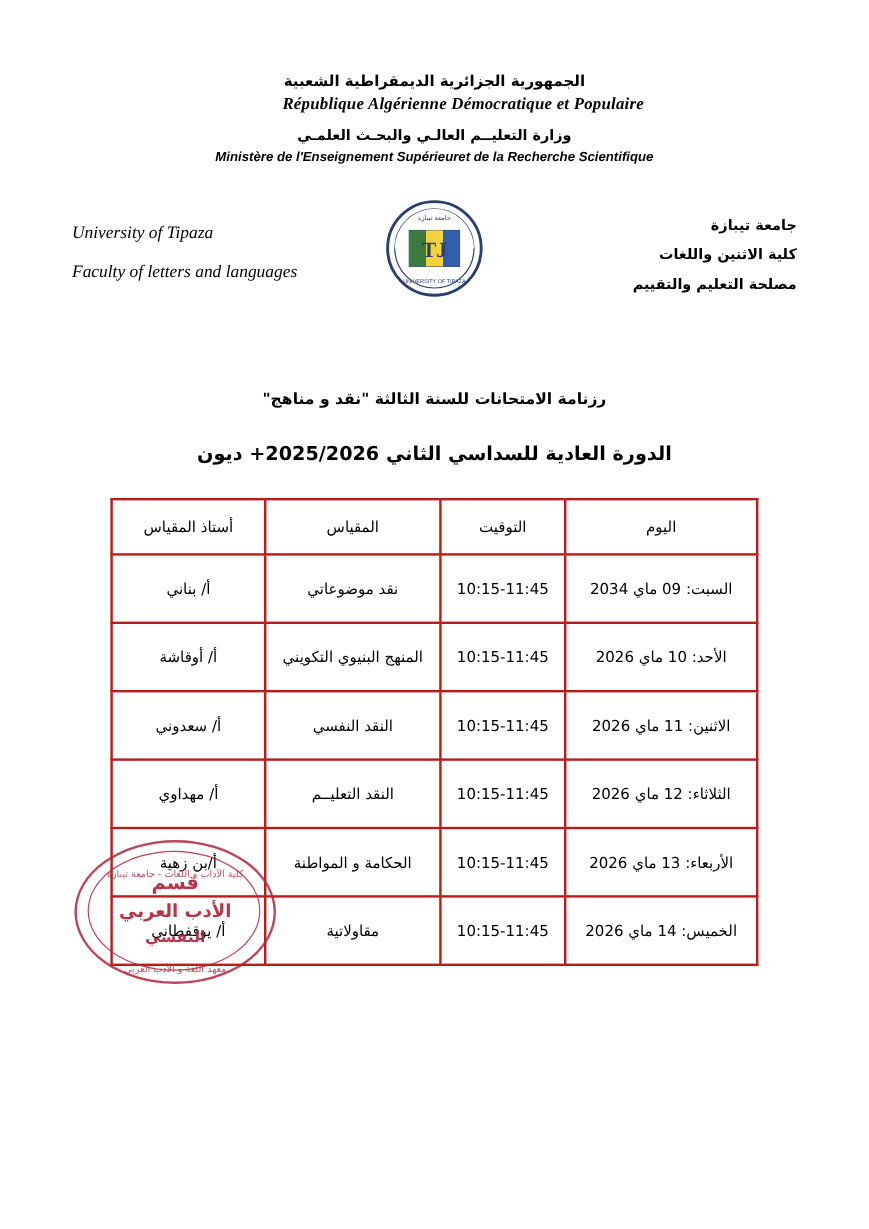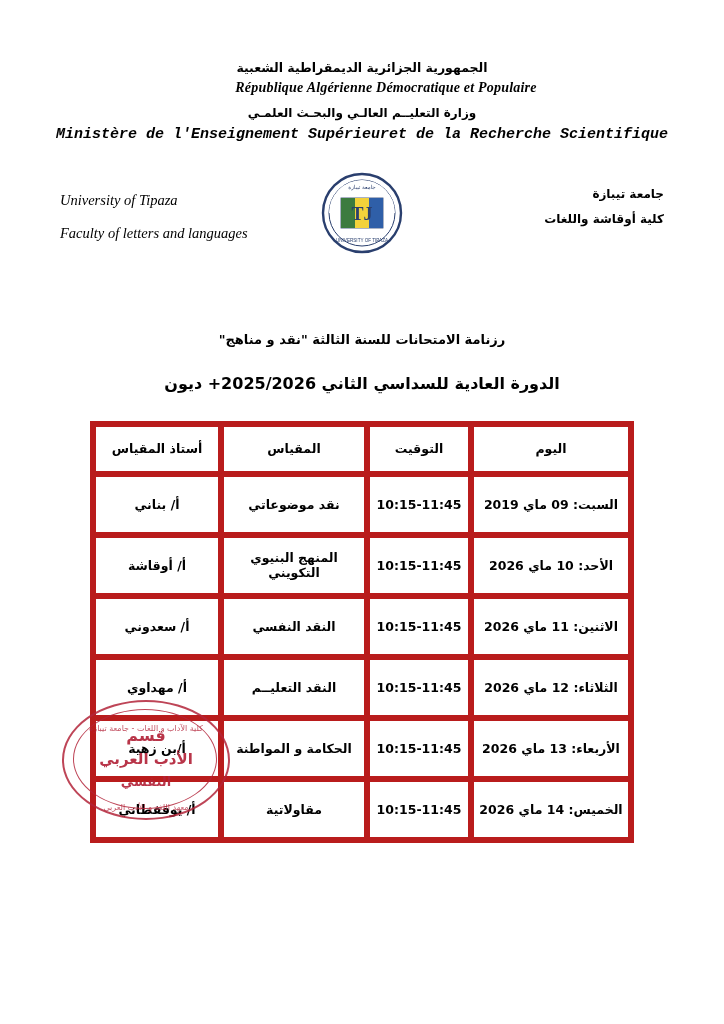--- a/index.html
+++ b/index.html
@@ -43,23 +43,23 @@
     padding-left: 48px;
   }
   .header .ar2 {
     font-family: "DejaVu Sans", sans-serif;
     font-size: 12px;
     font-weight: bold;
     direction: rtl;
     margin-top: 5px;
   }
   .header .fr2 {
-    font-family: Liberation Mono, monospace;
+    font-family: Liberation Sans, sans-serif;
     font-style: italic;
-    font-size: 15px;
+    font-size: 11px;
     font-weight: bold;
   }
 
   
   .identity {
     position: relative;
     margin-top: 26px;
     height: 96px;
   }
   .identity .left {
@@ -113,26 +113,26 @@
   }
   table.exams {
     border-collapse: collapse;
     direction: rtl;
     width: 538px;
     table-layout: fixed;
     font-family: "DejaVu Sans", sans-serif;
   }
   table.exams th,
   table.exams td {
-    border: 6px solid #b91c1c;
+    border: 2px solid #b91c1c;
     text-align: center;
     vertical-align: middle;
     height: 45px;
     font-size: 12.5px;
-    font-weight: bold;
+    font-weight: normal;
     padding: 5px 4px;
   }
   table.exams th {
     height: 34px;
     font-size: 12.5px;
   }
   col.c-day    { width: 160px; }
   col.c-time   { width: 104px; }
   col.c-subj   { width: 146px; }
   col.c-teach  { width: 128px; }
@@ -219,21 +219,22 @@
         <rect x="48" y="26" width="14" height="30" fill="#2f5fa8"></rect>
         <rect x="34" y="26" width="14" height="30" fill="#f3d23b"></rect>
         <text x="41" y="48" text-anchor="middle" font-size="18" font-weight="bold" fill="#2a3f6e" font-family="Liberation Serif, serif">TJ</text>
         <path d="M41 74 a33 33 0 0 0 31 -22" fill="none"></path>
         <text x="41" y="70" text-anchor="middle" font-size="4.6" fill="#2a3f6e" font-family="Liberation Sans, sans-serif">UNIVERSITY OF TIPAZA</text>
       </svg>
     </div>
 
     <div class="right">
       <div>جامعة تيبازة</div>
-      <div>كلية أوقاشة واللغات</div>
+      <div>كلية الاثنين واللغات</div>
+      <div>مصلحة التعليم والتقييم</div>
     </div>
   </div>
 
   <div class="titles">
     <div class="t1">رزنامة الامتحانات للسنة الثالثة "نقد و مناهج"</div>
     <div class="t2">الدورة العادية للسداسي الثاني 2025/2026+ ديون</div>
   </div>
 
   <div class="table-wrap">
     <table class="exams">
@@ -246,21 +247,21 @@
       <thead>
         <tr>
           <th>اليوم</th>
           <th>التوقيت</th>
           <th>المقياس</th>
           <th>أستاذ المقياس</th>
         </tr>
       </thead>
       <tbody>
         <tr>
-          <td>السبت: 09 ماي 2019</td>
+          <td>السبت: 09 ماي 2034</td>
           <td class="time-cell">10:15-11:45</td>
           <td>نقد موضوعاتي</td>
           <td>أ/ بناني</td>
         </tr>
         <tr>
           <td>الأحد: 10 ماي 2026</td>
           <td class="time-cell">10:15-11:45</td>
           <td>المنهج البنيوي التكويني</td>
           <td>أ/ أوقاشة</td>
         </tr>

